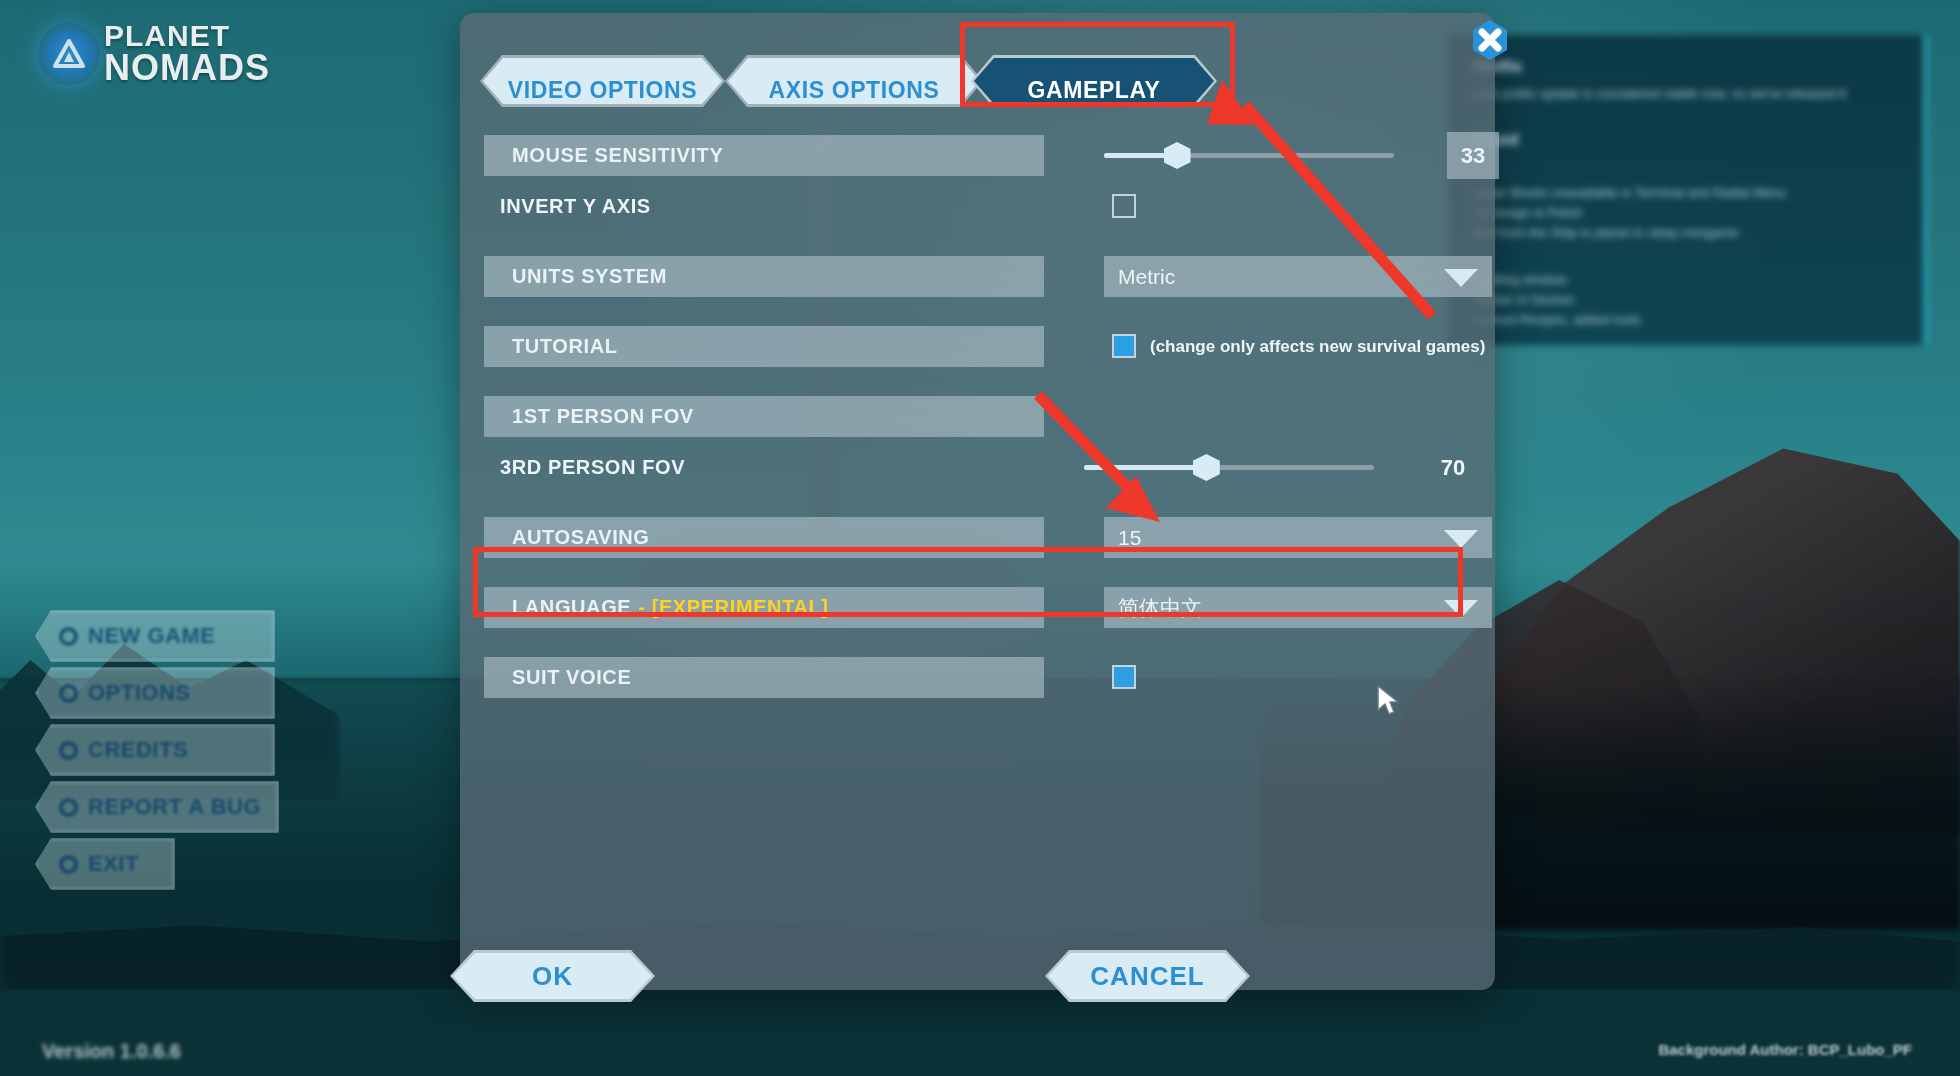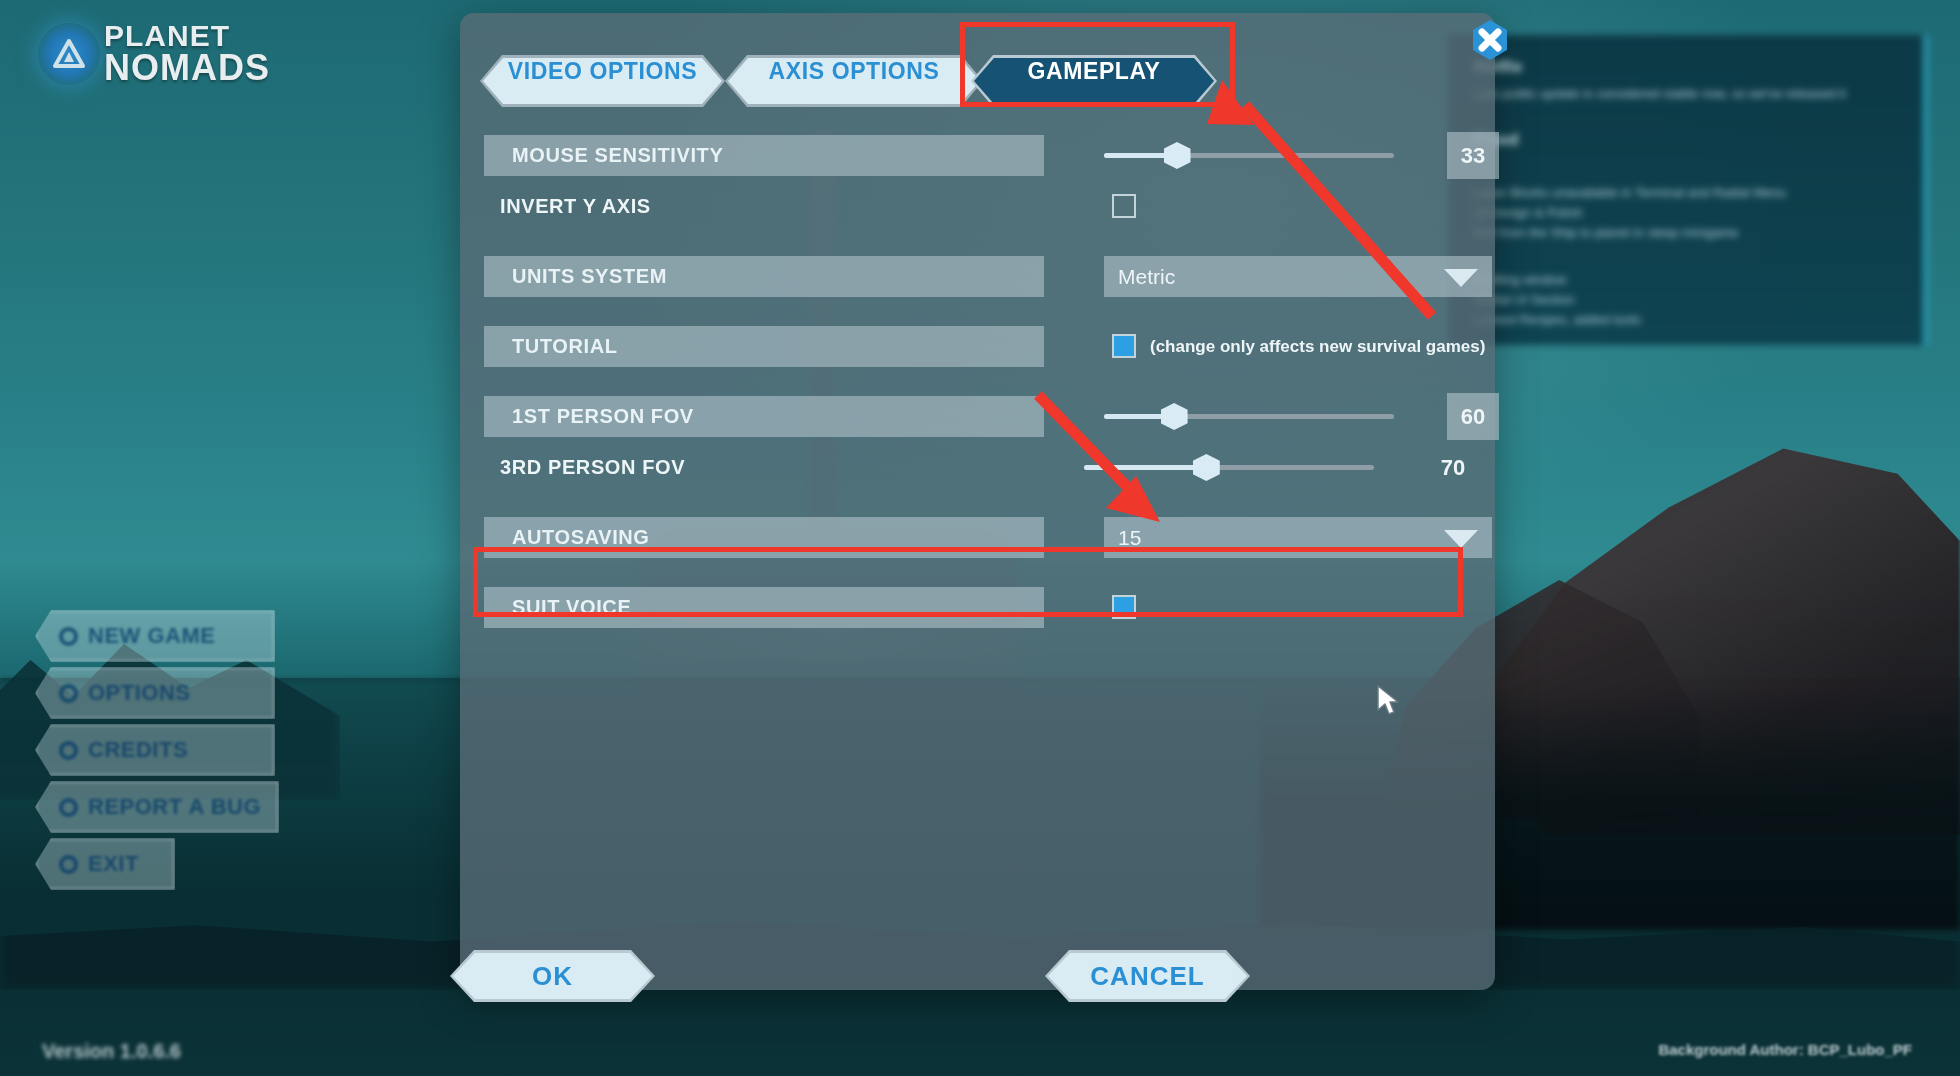--- a/index.html
+++ b/index.html
@@ -150,21 +150,21 @@
   }
   .tab {
     position:relative; height:52px; display:flex; align-items:center; justify-content:center;
     font-weight:bold; font-size:23px; letter-spacing:0.6px;
     clip-path:polygon(22px 0, calc(100% - 22px) 0, 100% 50%, calc(100% - 22px) 100%, 22px 100%, 0 50%);
     border:0; cursor:pointer;
   }
   .tab .inner {
     position:absolute; inset:3px;
     clip-path:polygon(20px 0, calc(100% - 20px) 0, 100% 50%, calc(100% - 20px) 100%, 20px 100%, 0 50%);
-    display:flex; align-items:flex-start; justify-content:center;
+    display:flex; align-items:flex-end; justify-content:center;
   }
   .tab.idle { background:#9fb2bb; }
   .tab.idle .inner { background:#d9ecf4; color:#2b8fd4; }
   .tab.active { background:#b9c9d1; }
   .tab.active .inner { background:#165274; color:#ffffff; }
   #tab-video { width:245px; }
   #tab-sound { width:258px; }
   #tab-gameplay { width:246px; margin-left:-12px; }
   #tab-controls { width:256px; margin-left:-12px; }
 
@@ -405,28 +405,20 @@
     <div class="row gap-after">
       <div class="label-plate">TUTORIAL</div>
       <div class="ctrl">
         <div class="checkbox on"></div>
         <div class="chk-note">(change only affects new survival games)</div>
       </div>
     </div>
 
     <div class="row">
       <div class="label-plate">1ST PERSON FOV</div>
-      <div class="ctrl">
-        <div class="slider">
-          <div class="track"></div>
-          <div class="fill" style="width:24%"></div>
-          <div class="knob" style="left:24%"></div>
-        </div>
-        <div class="valbox">60</div>
-      </div>
     </div>
 
     <div class="row gap-after">
       <div class="label-plain">3RD PERSON FOV</div>
       <div class="ctrl" style="left:600px;">
         <div class="slider">
           <div class="track"></div>
           <div class="fill" style="width:42%"></div>
           <div class="knob" style="left:42%"></div>
         </div>
@@ -437,20 +429,32 @@
     <div class="row gap-after">
       <div class="label-plate">AUTOSAVING</div>
       <div class="ctrl">
         <div class="dropdown">
           <span>15</span>
           <span class="caret"></span>
         </div>
       </div>
     </div>
 
+    <div class="row gap-after">
+      <div class="label-plate">
+        <span>LANGUAGE</span>
+        <span class="exp">- [EXPERIMENTAL]</span>
+      </div>
+      <div class="ctrl">
+        <div class="dropdown">
+          <span>简体中文</span>
+          <span class="caret"></span>
+        </div>
+      </div>
+    </div>
 
     <div class="row">
       <div class="label-plate">SUIT VOICE</div>
       <div class="ctrl">
         <div class="checkbox on"></div>
       </div>
     </div>
 
   </div>
 

